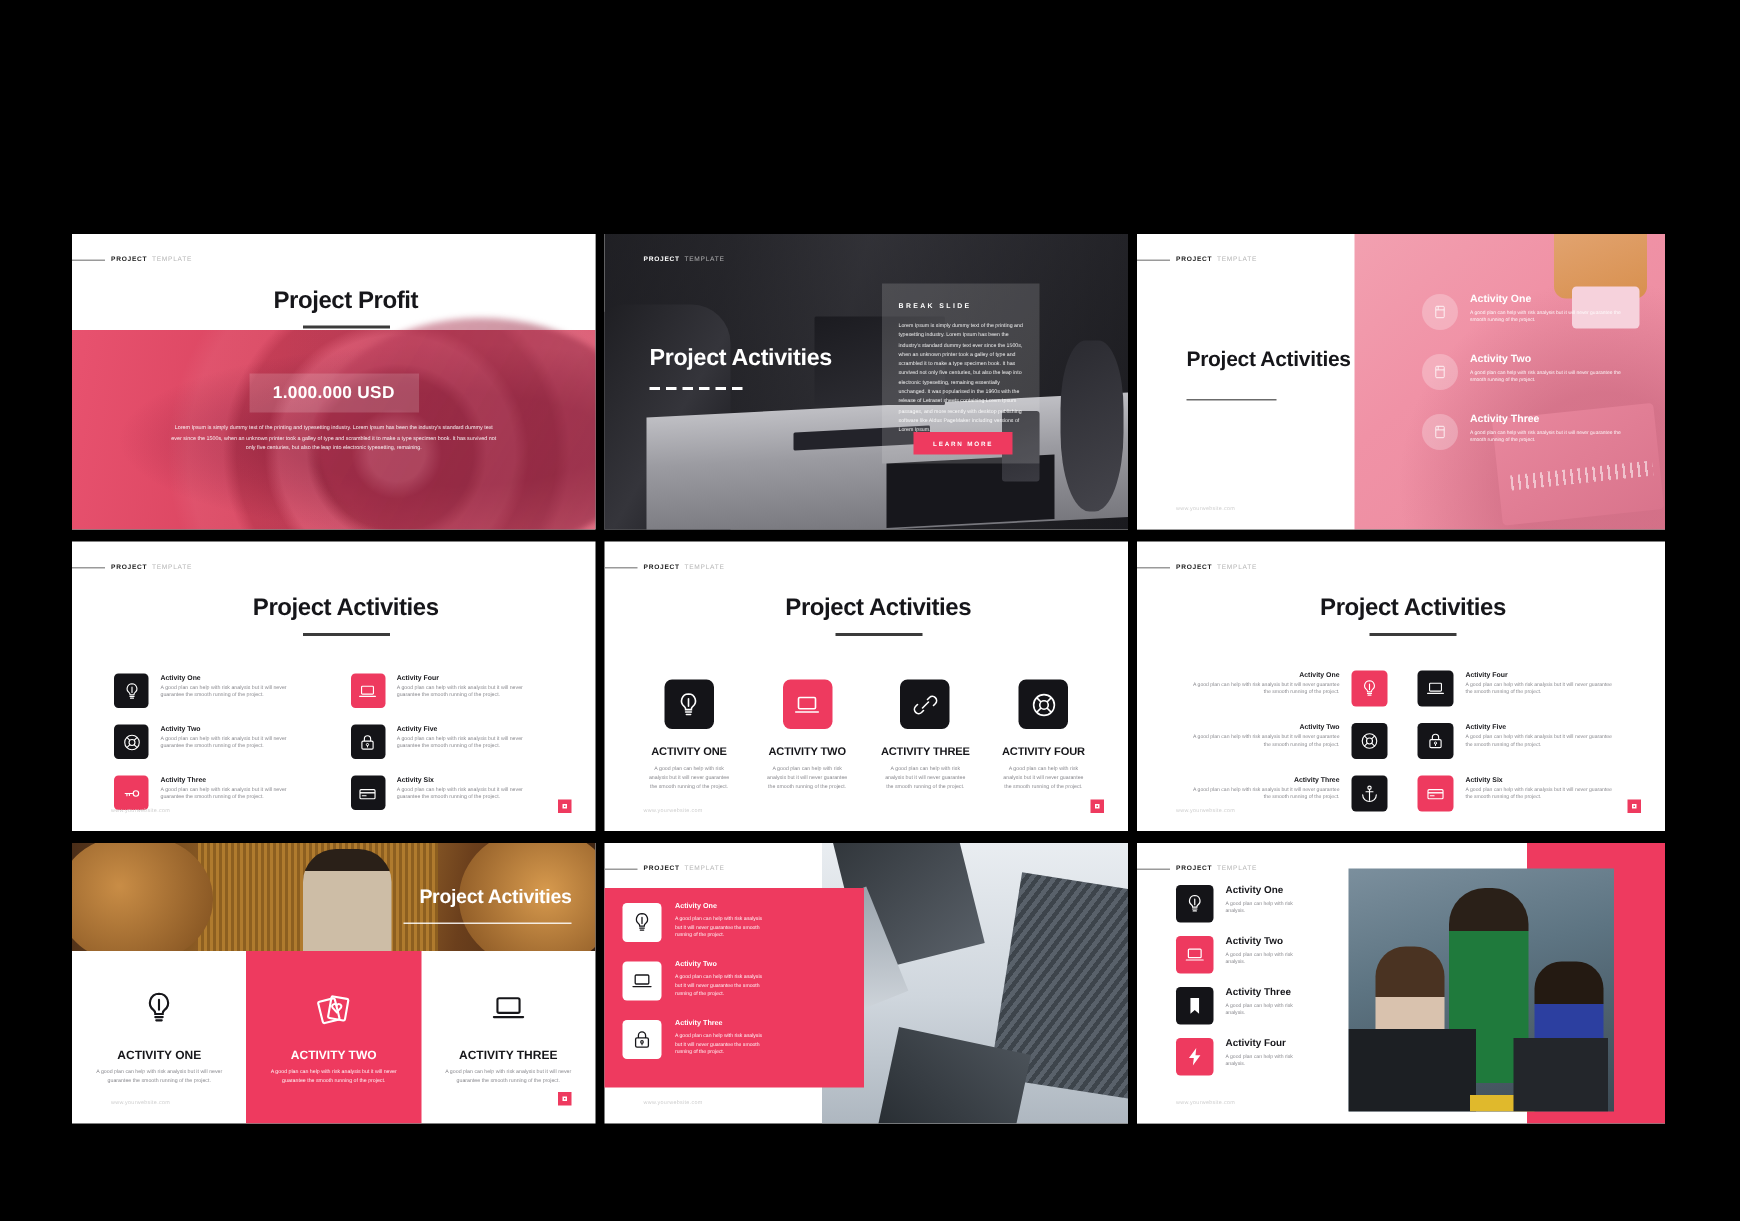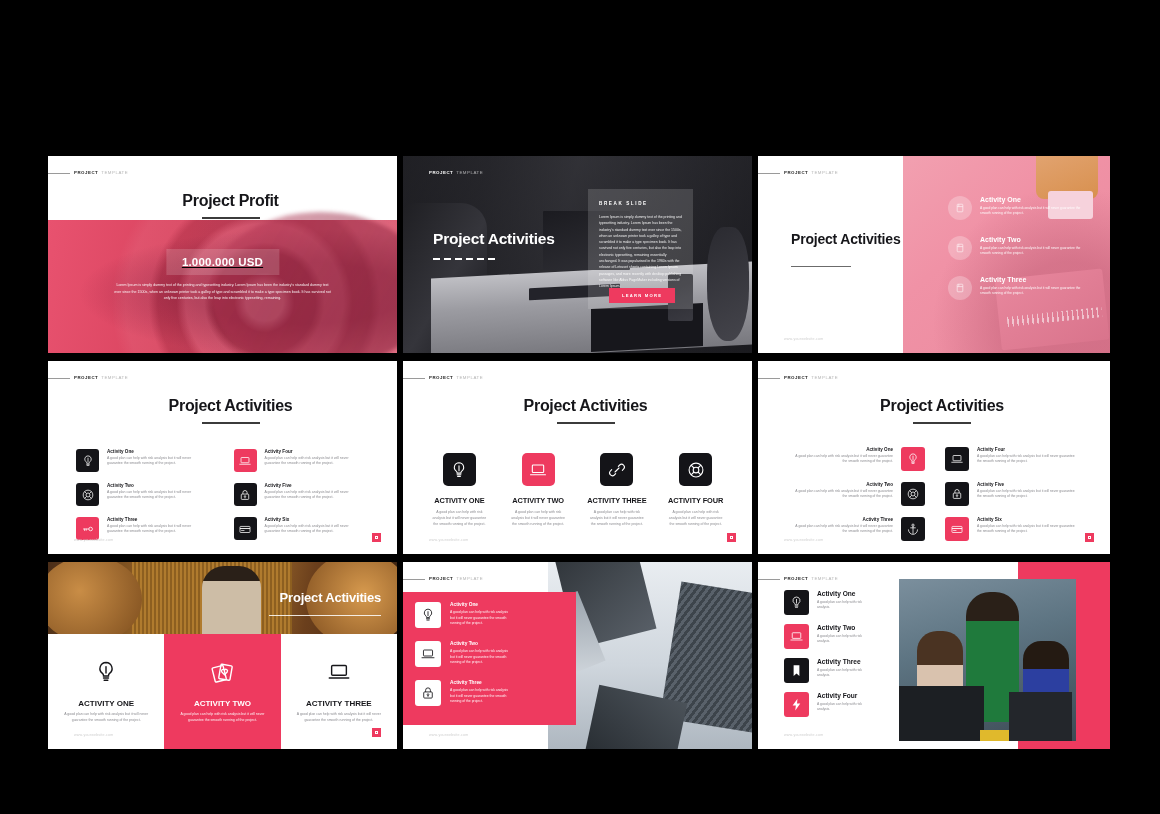--- a/index.html
+++ b/index.html
@@ -92,21 +92,21 @@
   }
   .s1 .photo:after {
     content:''; position:absolute; left:46%; top:-6%; width:64%; height:118%;
     border-radius:50%;
     background: linear-gradient(120deg, rgba(190,60,90,.45), rgba(120,25,50,.55));
     filter: blur(2px);
   }
   .s1 .profit-box {
     position: absolute; left: 50%; top: 93px; transform: translateX(-50%);
     background: rgba(255,255,255,.16);
-    padding: 7px 16px; z-index: 3; text-decoration: underline;
+    padding: 7px 16px; z-index: 3;
   }
   .s1 .profit-box span { font-size: 11.5px; font-weight: 700; color: #fff; letter-spacing: .2px; }
   .s1 .lead {
     position: absolute; left: 50%; top: 126px; transform: translateX(-50%);
     width: 218px; text-align: center; z-index: 3;
     font-size: 3.6px; line-height: 1.85; color: rgba(255,255,255,.92);
   }
 
   
   .s2 .photo {

